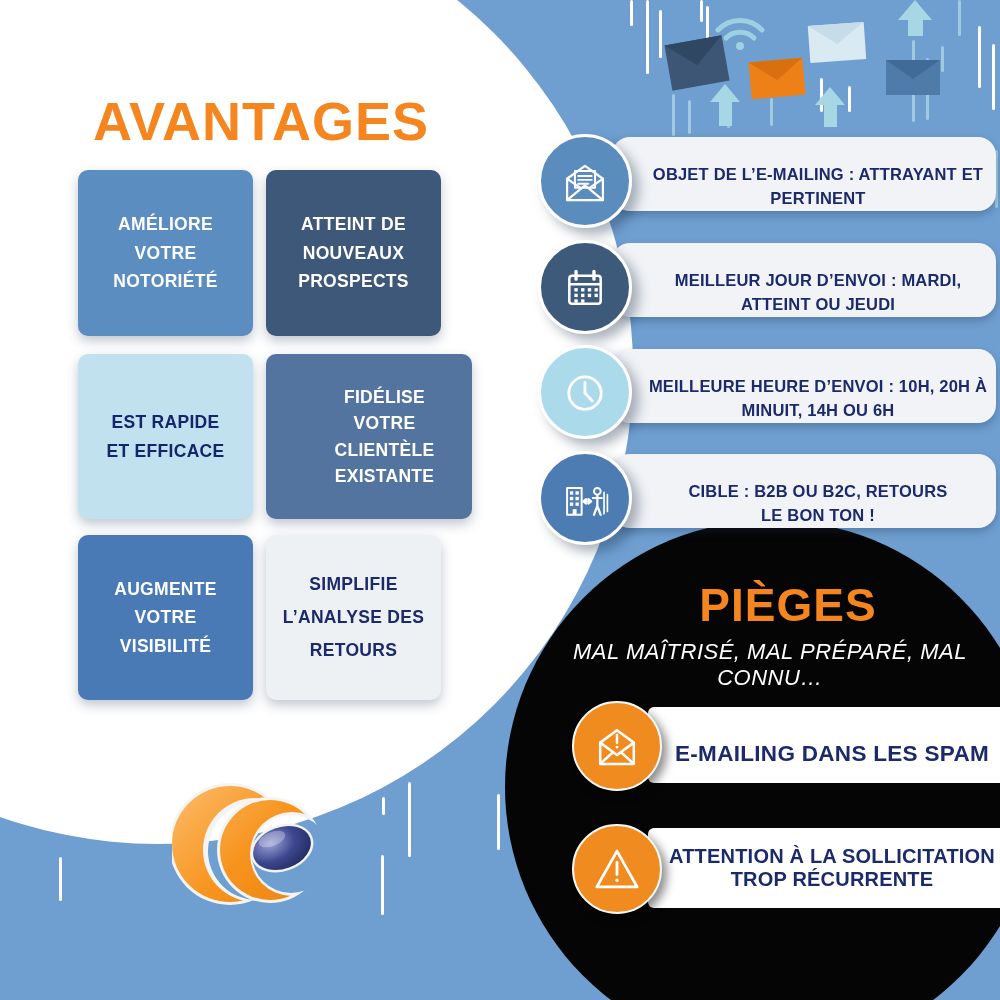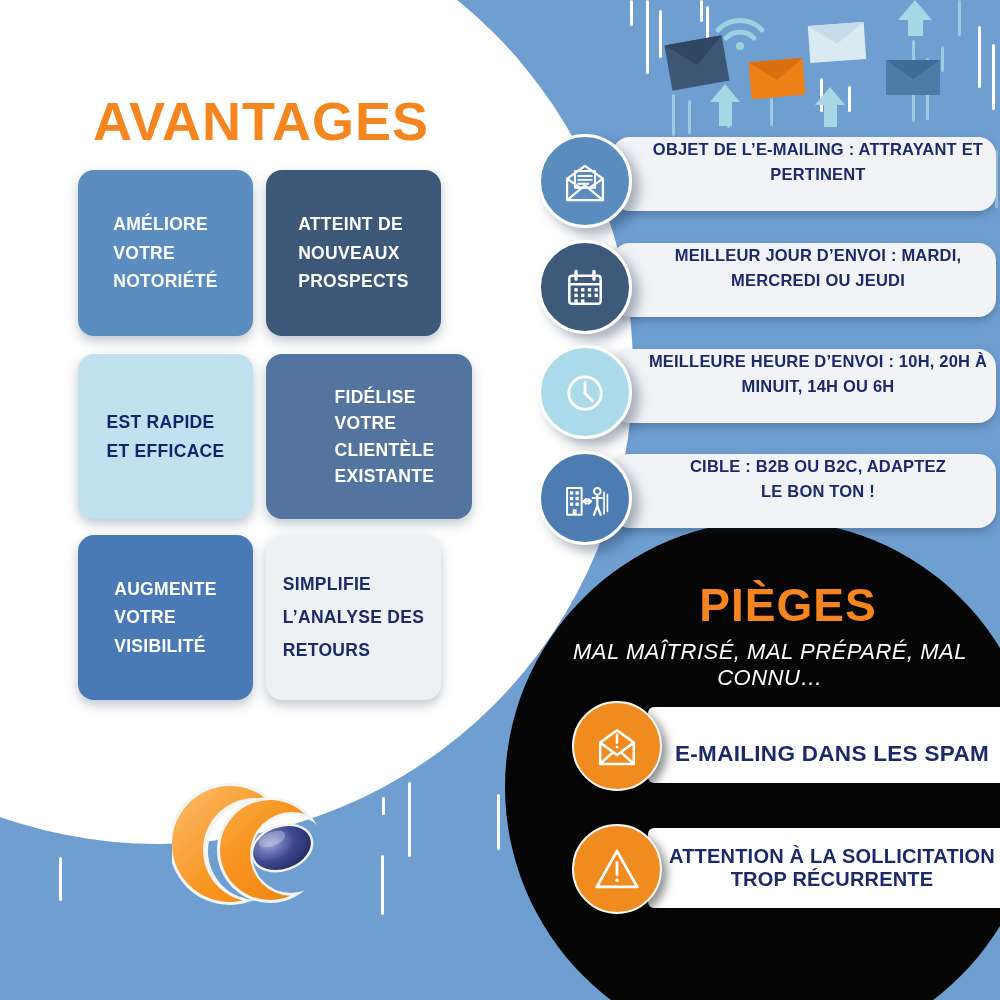--- a/index.html
+++ b/index.html
@@ -8,35 +8,35 @@
     background:#6f9fd1;
     font-family:"Liberation Sans", sans-serif;
   }
   .abs{position:absolute;}
   
   #white-circle{left:-317px;top:-106px;width:950px;height:950px;border-radius:50%;background:#ffffff;z-index:1;}
   #black-circle{left:505px;top:520px;width:534px;height:534px;border-radius:50%;background:#050505;z-index:2;}
   
   #avantages-title{left:78px;top:90px;width:366px;text-align:center;font-size:54px;font-weight:800;letter-spacing:1px;color:#f5861f;z-index:3;}
   .card{
-    position:absolute;width:175px;border-radius:16px;z-index:3;
-    display:flex;align-items:center;justify-content:center;
+    position:absolute;width:175px;border-radius:10px;z-index:3;
+    display:flex;align-items:center;justify-content:center;text-align:center;
     font-weight:700;font-size:17.5px;line-height:1.62;letter-spacing:.3px;color:#ffffff;
     white-space:pre-line;box-shadow:0 5px 12px rgba(30,50,80,.28);
   }
   #card-0{left:78px; top:170px;height:166px;background:#5b8dc0;}
   #card-1{left:266px;top:170px;height:166px;background:#3d5878;}
   #card-2{left:78px; top:354px;height:165px;background:#c2e1ee;color:#14246d;}
   #card-3{left:266px;top:354px;height:165px;background:#52749e;line-height:1.5;padding-left:31px;}
   #card-4{left:78px; top:535px;height:165px;background:#4a7ab5;}
   #card-5{left:266px;top:535px;height:165px;background:#eef1f4;color:#1b2a6b;line-height:1.9;}
   
   .tip-banner{
     position:absolute;left:612px;width:384px;height:74px;background:#f1f3f6;border-radius:18px;
-    box-shadow:0 4px 9px rgba(25,45,75,.30);display:flex;align-items:flex-start;justify-content:center;z-index:4;
+    box-shadow:0 4px 9px rgba(25,45,75,.30);display:flex;align-items:flex-end;justify-content:center;z-index:4;
   }
   .tip-banner .txt{margin-left:28px;font-weight:700;font-size:16.5px;line-height:1.5;color:#1b2a6b;text-align:center;white-space:pre-line;letter-spacing:.2px;}
   #tip-banner-0{top:137px;} #tip-banner-1{top:243px;} #tip-banner-2{top:349px;} #tip-banner-3{top:454px;}
   .tip-circle{
     position:absolute;left:538px;width:88px;height:88px;border-radius:50%;border:3px solid #ffffff;
     box-shadow:7px 7px 12px rgba(20,40,70,.35);display:flex;align-items:center;justify-content:center;z-index:5;
   }
   #tip-circle-0{top:134px;background:#5a8cbd;}
   #tip-circle-1{top:240px;background:#3e5a7a;}
   #tip-circle-2{top:345px;background:#abdaea;}
@@ -154,28 +154,28 @@
   <div id="card-5" class="card">SIMPLIFIE
 L’ANALYSE DES
 RETOURS</div>
 
   <div id="tip-banner-0" class="tip-banner">
     <div class="txt">OBJET DE L’E-MAILING : ATTRAYANT ET
 PERTINENT</div>
   </div>
   <div id="tip-banner-1" class="tip-banner">
     <div class="txt">MEILLEUR JOUR D’ENVOI : MARDI,
-MERCREDI OU JEUDI</div>
+ATTEINT OU JEUDI</div>
   </div>
   <div id="tip-banner-2" class="tip-banner">
     <div class="txt">MEILLEURE HEURE D’ENVOI : 10H, 20H À
 MINUIT, 14H OU 6H</div>
   </div>
   <div id="tip-banner-3" class="tip-banner">
-    <div class="txt">CIBLE : B2B OU B2C, ADAPTEZ
+    <div class="txt">CIBLE : B2B OU B2C, RETOURS
 LE BON TON !</div>
   </div>
 
   <div id="tip-circle-0" class="tip-circle">
     <svg class="icon-svg" viewBox="0 0 100 100" fill="none" stroke="#ffffff" stroke-width="4" stroke-linecap="round" stroke-linejoin="round">
       <path d="M18 46 L50 23 L82 46"></path>
       <rect x="32" y="32" width="36" height="30" stroke-width="3.5"></rect>
       <path d="M38 41 H62 M38 48 H62 M38 55 H56" stroke-width="3.5"></path>
       <path d="M18 46 V84 H82 V46"></path>
       <path d="M18 84 L50 58 L82 84"></path>

